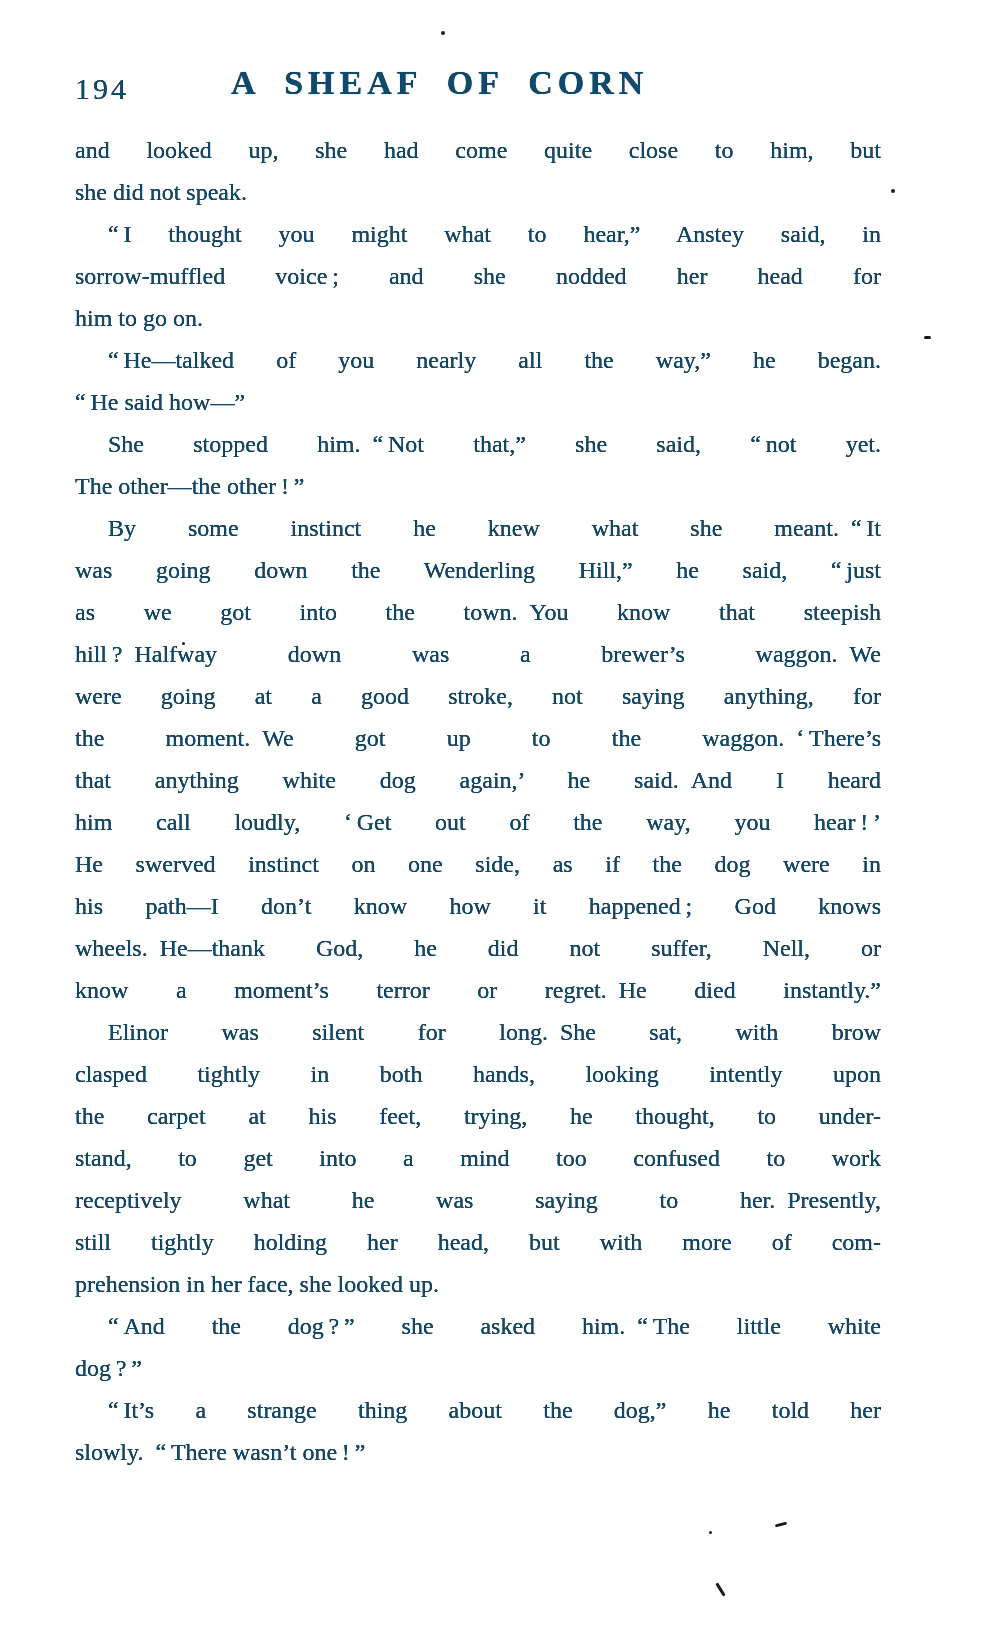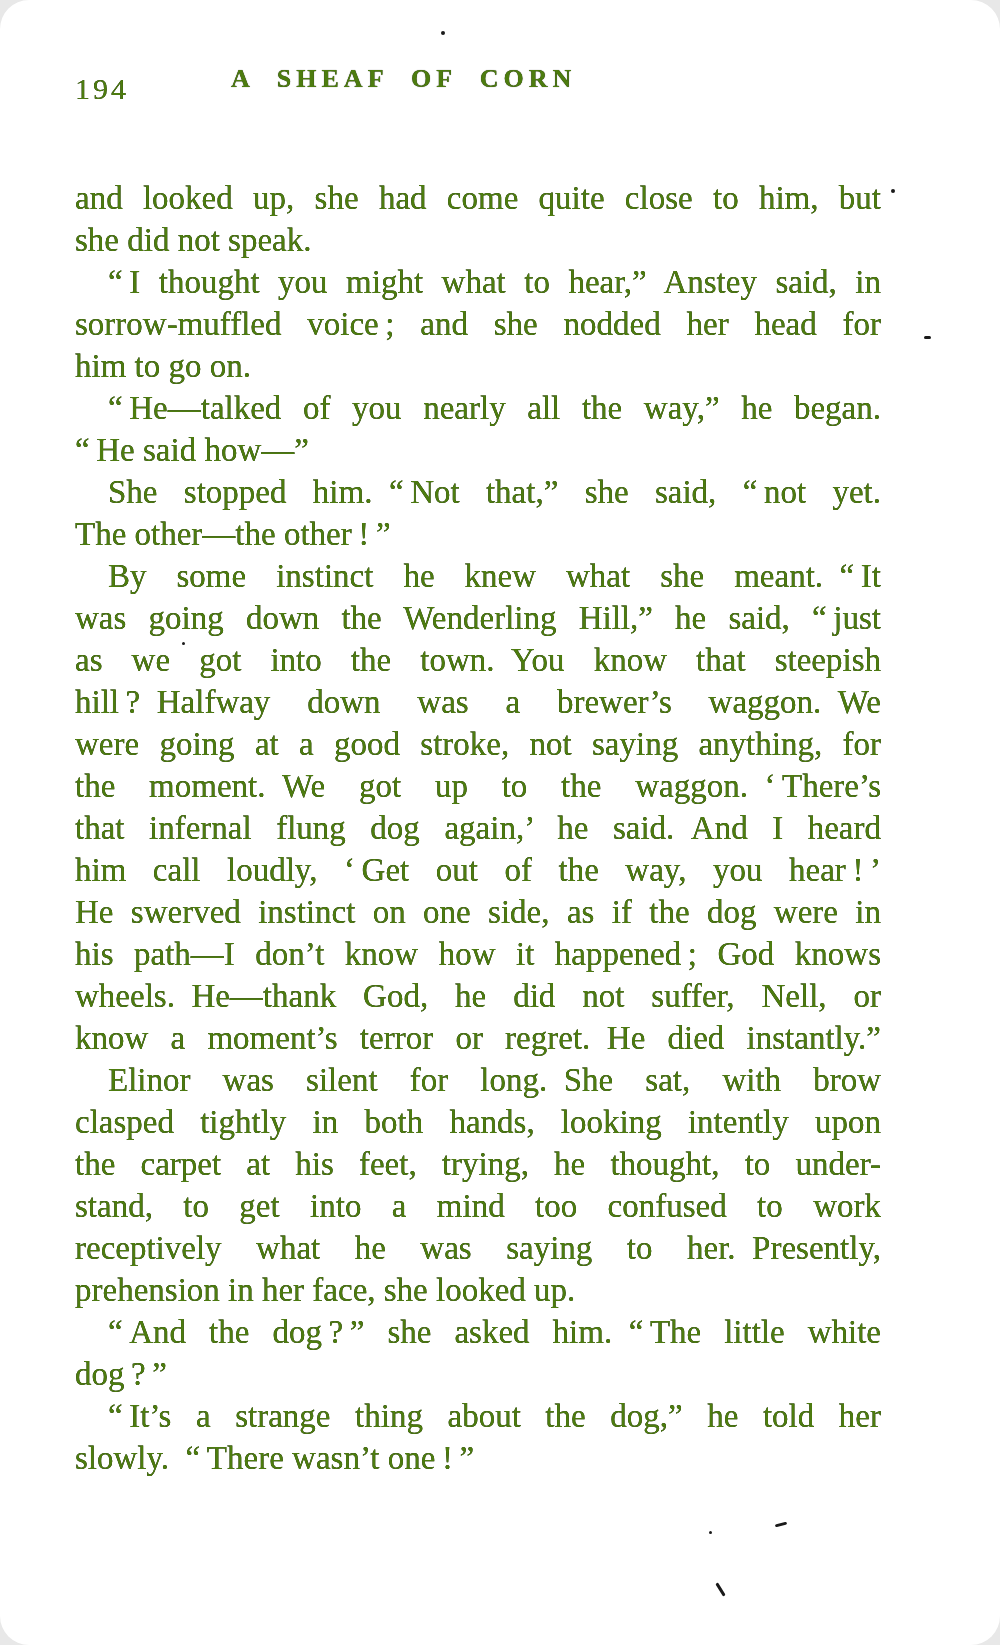--- a/index.html
+++ b/index.html
@@ -2,43 +2,41 @@
 <html><head>
 <meta charset="utf-8">
 <style>
   html,body{margin:0;padding:0;background:#e8e8e8;}
   .page{
     position:relative;
     width:1000px;height:1645px;
     background:#ffffff;
     overflow:hidden;
     font-family:"Liberation Serif","DejaVu Serif",serif;
-    color:#4d7c0f;
-    border-radius:29px;
+    color:#0c4a6e;
   }
   
   .pagehead{position:absolute;top:64px;left:75px;width:806px;height:48px;}
   .pagenum{
     position:absolute;left:0;top:8px;
     font-size:30px;letter-spacing:3px;
     text-shadow:0 0 0.6px #000;
   }
   .booktitle{
     position:absolute;left:156px;top:0;
-    font-size:26px;font-weight:bold;
+    font-size:34px;font-weight:bold;
     letter-spacing:5px;word-spacing:12px;
     text-shadow:0 0 0.7px #000;
     white-space:nowrap;
   }
   
   .textblock{
     position:absolute;left:75px;top:129px;width:806px;
-    font-size:33px;line-height:42px;
+    font-size:24px;line-height:42px;
     text-shadow:0 0 0.55px #000;
-    margin-top:48px;
   }
   .line{height:42px;overflow:hidden;}
   .j{text-align:justify;text-align-last:justify;}
   .L{text-align:center;text-align-last:left;}
   .ind{padding-left:33px;}
   .it{font-style:italic;}
   
   .speck{position:absolute;background:#1a1a1a;}
   .dot{border-radius:50%;}
   .s1{left:441px;top:31px;width:4px;height:4px;}
@@ -68,31 +66,32 @@
     <div class="line j ind">“ He—talked of you nearly all the way,” he began.</div>
     <div class="line L">“ He said how—”</div>
     <div class="line j ind">She stopped him. “ Not that,” she said, “ not yet.</div>
     <div class="line L">The other—the other ! ”</div>
     <div class="line j ind">By some instinct he knew what she meant. “ It</div>
     <div class="line j">was going down the Wenderling Hill,” he said, “ just</div>
     <div class="line j">as we got into the town. You know that steepish</div>
     <div class="line j">hill ? Halfway down was a brewer’s waggon. We</div>
     <div class="line j">were going at a good stroke, not saying anything, for</div>
     <div class="line j">the moment. We got up to the waggon. ‘ There’s</div>
-    <div class="line j">that infernal flung dog again,’ he said. And I heard</div>
+    <div class="line j">that anything white dog again,’ he said. And I heard</div>
     <div class="line j">him call loudly, ‘ Get out of the way, you hear ! ’</div>
     <div class="line j">He swerved instinct on one side, as if the dog were in</div>
     <div class="line j">his path—I don’t know how it happened ; God knows</div>
     <div class="line j">wheels. He—thank God, he did not suffer, Nell, or</div>
     <div class="line j">know a moment’s terror or regret. He died instantly.”</div>
     <div class="line j ind">Elinor was silent for long. She sat, with brow</div>
     <div class="line j">clasped tightly in both hands, looking intently upon</div>
     <div class="line j">the carpet at his feet, trying, he thought, to under-</div>
     <div class="line j">stand, to get into a mind too confused to work</div>
     <div class="line j">receptively what he was saying to her. Presently,</div>
+    <div class="line j">still tightly holding her head, but with more of com-</div>
     <div class="line L">prehension in her face, she looked up.</div>
     <div class="line j ind">“ And the dog ? ” she asked him. “ The little white</div>
     <div class="line L">dog ? ”</div>
     <div class="line j ind">“ It’s a strange thing about the dog,” he told her</div>
     <div class="line L">slowly. “ There wasn’t one ! ”</div>
   </main>
 
   <div class="speck dot s1"></div>
   <div class="speck dot s2"></div>
   <div class="speck s3"></div>

